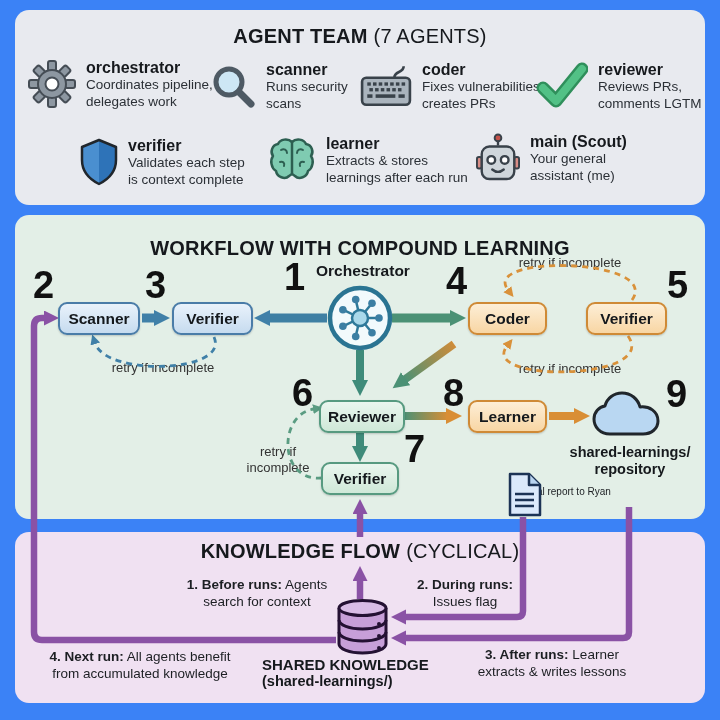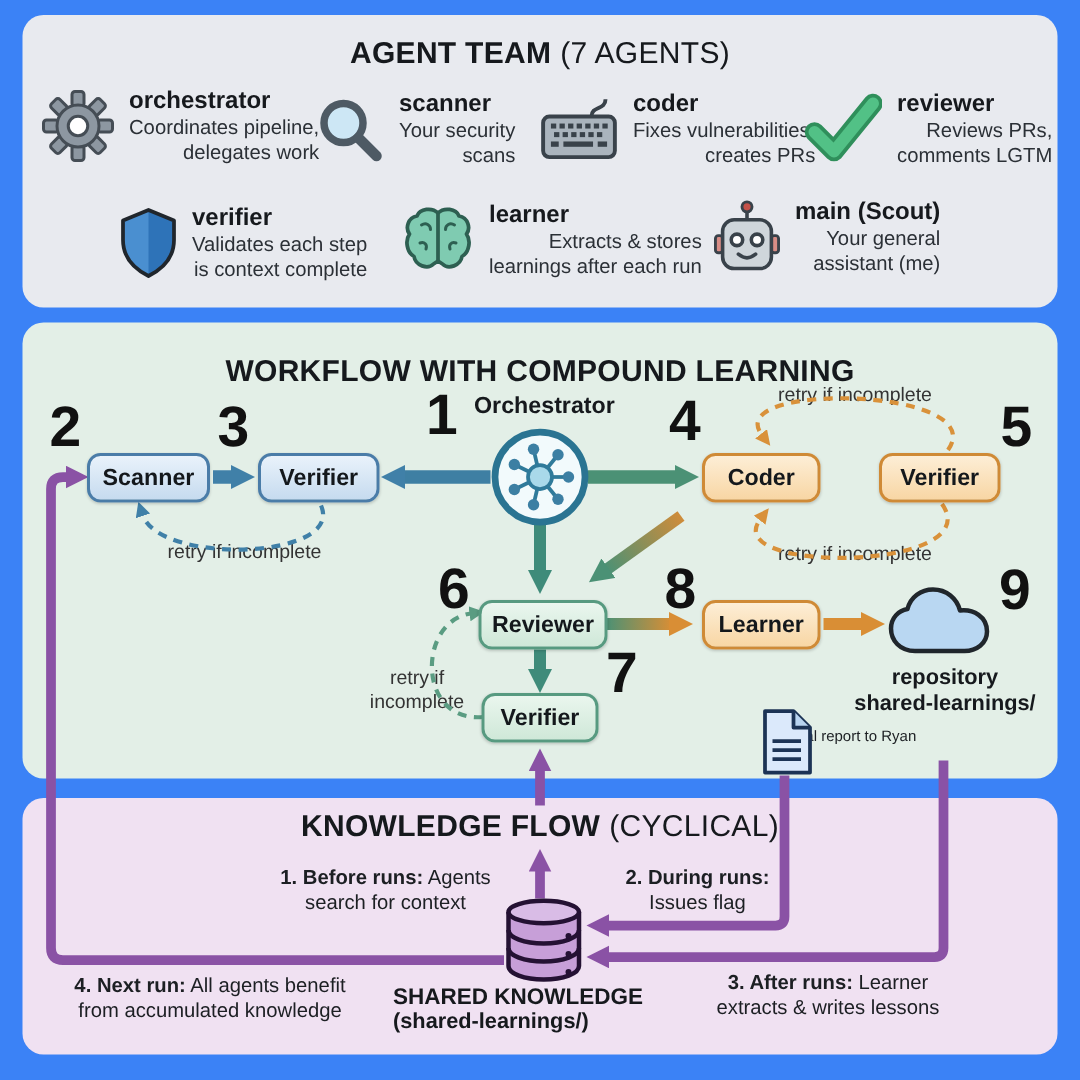--- a/index.html
+++ b/index.html
@@ -5,21 +5,21 @@
   html,body{margin:0;padding:0;background:#fbfbf8;}
   #stage{position:relative;width:720px;height:720px;background:#3b82f6;overflow:hidden;
          font-family:"Liberation Sans",sans-serif;color:#16191d;}
   .panel{position:absolute;border-radius:14px;}
   .ptitle{position:absolute;width:720px;left:0;text-align:center;font-size:20px;letter-spacing:.2px;}
   .ptitle .hv{font-weight:800;}
   .ptitle .lt{font-weight:500;margin-left:6px;}
   .card{position:absolute;display:flex;align-items:center;gap:10px;}
   .card .txt{display:flex;flex-direction:column;}
   .aname{font-size:16px;font-weight:800;line-height:19px;}
-  .adesc{font-size:13.5px;line-height:16.5px;color:#2b3036;text-align:right;}
+  .adesc{font-size:13.5px;line-height:16.5px;color:#2b3036;}
   .num{position:absolute;font-size:38px;font-weight:900;line-height:1;color:#111;}
   .node{position:absolute;height:33px;border-radius:9px;display:flex;align-items:center;justify-content:center;
         font-size:15.5px;font-weight:800;color:#14181c;box-shadow:0 1px 2px rgba(0,0,0,.18);box-sizing:border-box;}
   .node.blue{background:linear-gradient(#e9f2fb,#c6dbef);border:2.5px solid #4a7ca8;}
   .node.orange{background:linear-gradient(#fdeed6,#f8d6a4);border:2.5px solid #cf8a36;}
   .node.green{background:linear-gradient(#eaf6ee,#cfe8d8);border:2.5px solid #579a80;}
   .small{position:absolute;font-size:13px;color:#333;line-height:15.5px;text-align:center;}
   .lbl{position:absolute;font-weight:800;}
   .step{position:absolute;font-size:13.5px;line-height:16.5px;text-align:center;color:#1c1f23;}
   .step b{font-weight:800;}
@@ -124,21 +124,21 @@
 
   <div class="card z10" style="left:210px;top:60px;">
     <span>
       <svg width="46" height="46" viewBox="0 0 46 46">
         <circle cx="19" cy="19" r="13" fill="#cde7f5" stroke="#4e5a64" stroke-width="5"></circle>
         <line x1="29" y1="29" x2="41" y2="41" stroke="#4e5a64" stroke-width="7" stroke-linecap="round"></line>
       </svg>
       </span>
     <span class="txt">
       <span class="aname">scanner</span>
-      <span class="adesc">Your security</span>
+      <span class="adesc">Runs security</span>
       <span class="adesc">scans</span>
     </span>
   </div>
 
   <div class="card z10" style="left:360px;top:60px;">
     <span>
       <svg width="52" height="42" viewBox="0 0 50 40">
         <path d="M33 12 C33 5 42 8 42 1" fill="none" stroke="#39424a" stroke-width="2.5"></path>
         <rect x="2" y="12" width="46" height="26" rx="4" fill="#aab4bd" stroke="#39424a" stroke-width="2.5"></rect>
         <g fill="#39424a">
@@ -306,22 +306,22 @@
     <div>retry if</div>
     <div>incomplete</div>
   </div>
 
   <div class="icon z10" style="left:590px;top:388px;">
     <svg width="72" height="54" viewBox="0 0 72 54">
       <path d="M20 46 C10 46 4 39 4 31 C4 24 9 19 15 18 C17 10 24 5 32 5 C41 5 48 11 50 19 C59 18 68 23 68 33 C68 41 61 46 53 46 Z" fill="#b9d7f2" stroke="#20262c" stroke-width="3" stroke-linejoin="round"></path>
     </svg>
   </div>
   <div class="lbl" style="left:555px;top:444px;width:150px;text-align:center;font-size:14.5px;line-height:17px;">
+    <div>shared-learnings/</div>
     <div>repository</div>
-    <div>shared-learnings/</div>
   </div>
 
   <div class="icon z10" style="left:508px;top:472px;">
     <svg width="34" height="45" viewBox="0 0 34 45">
       <path d="M2 2 H21 L32 13 V43 H2 Z" fill="#dbe9fb" stroke="#1c3355" stroke-width="2.5" stroke-linejoin="round"></path>
       <path d="M21 2 V13 H32" fill="#b9d4f0" stroke="#1c3355" stroke-width="2.5" stroke-linejoin="round"></path>
       <g stroke="#1c3355" stroke-width="2.5">
           <line x1="7" y1="22" x2="26" y2="22"></line>
           <line x1="7" y1="28" x2="26" y2="28"></line>
           <line x1="7" y1="34" x2="26" y2="34"></line>

